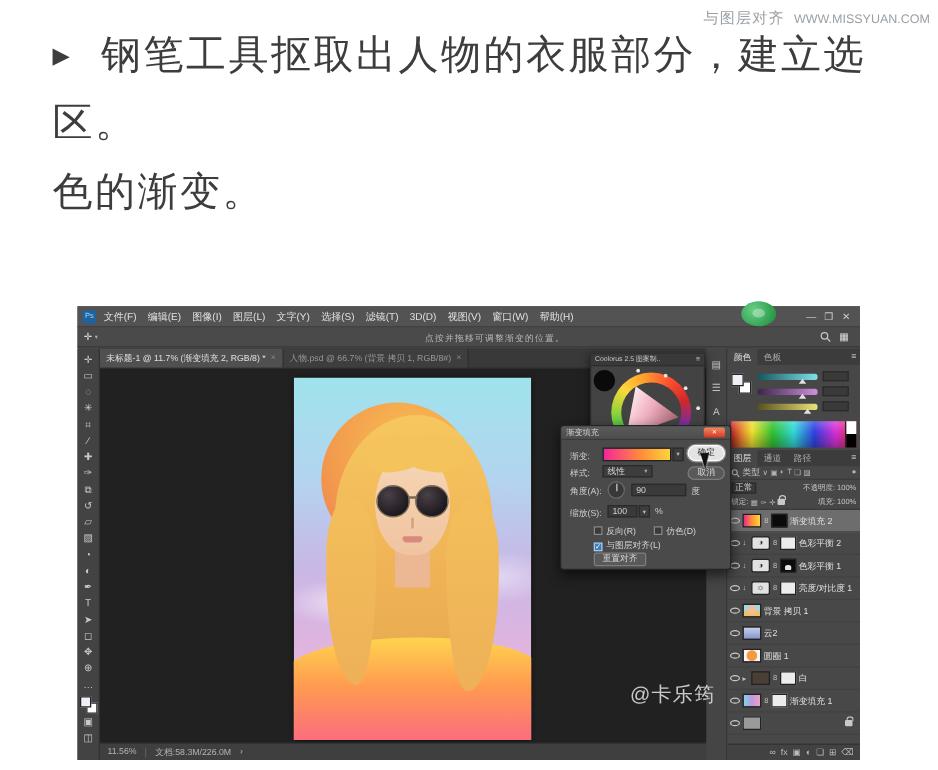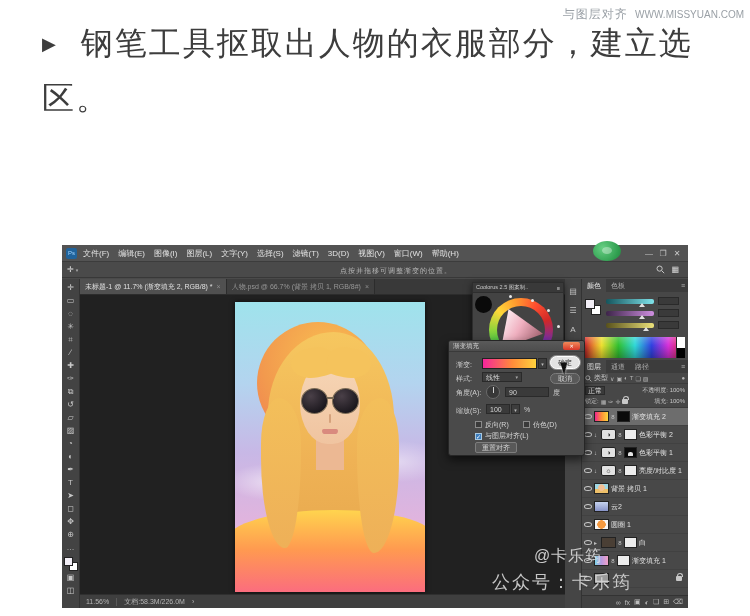--- a/index.html
+++ b/index.html
@@ -191,20 +191,23 @@
 </div>
 
 <div class="intro">
   <div class="t-line">
     <span class="bullet">▶</span>
     <span>钢笔工具抠取出人物的衣服部分，建立选</span>
   </div>
   <div class="t-line">
     <span>区。</span>
   </div>
+  <div class="t-line">
+    <span>色的渐变。</span>
+  </div>
 </div>
 
 <div class="ps">
 
   <div class="ps-title">
     <div class="appicon">Ps</div>
     <span class="menu-item">文件(F)</span>
     <span class="menu-item">编辑(E)</span>
     <span class="menu-item">图像(I)</span>
     <span class="menu-item">图层(L)</span>
@@ -530,14 +533,13 @@
       <span class="cbx on">✓</span><span>与图层对齐(L)</span>
     </div>
 
     <div class="gd-reset">重置对齐</div>
   </div>
 
 </div>
 
 <div class="credit">
   <div class="l1">@卡乐筠</div>
-  <div class="l2">公众号：卡乐筠</div>
 </div>
 
 </body></html>

